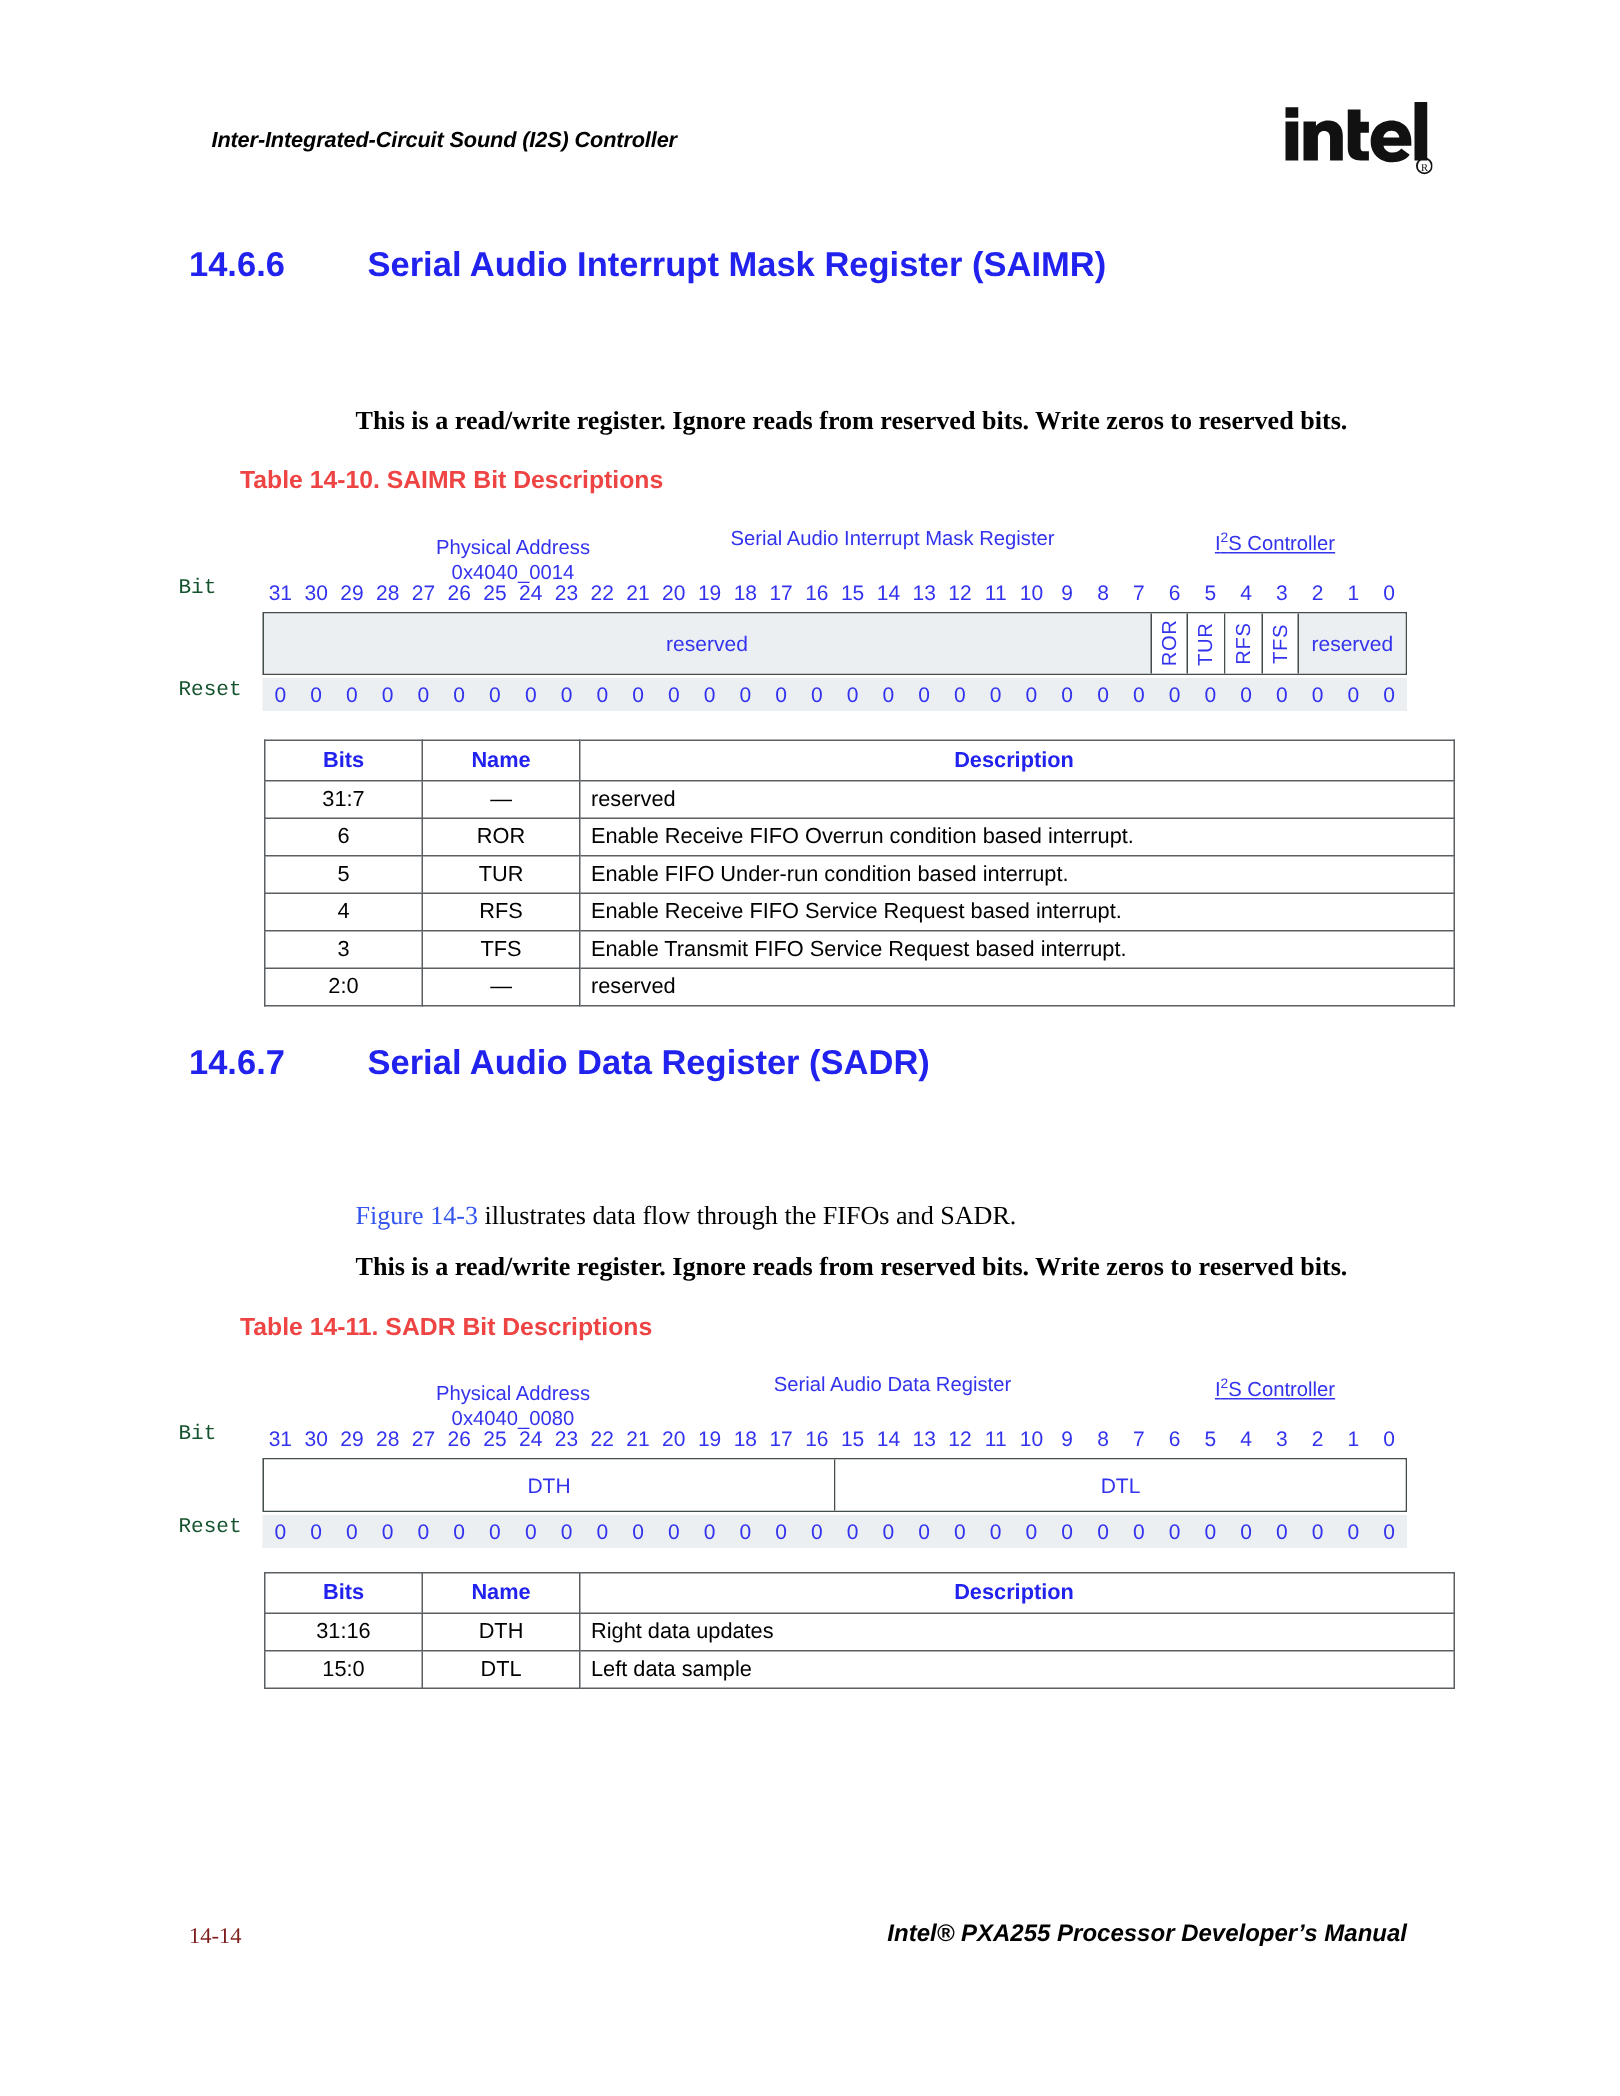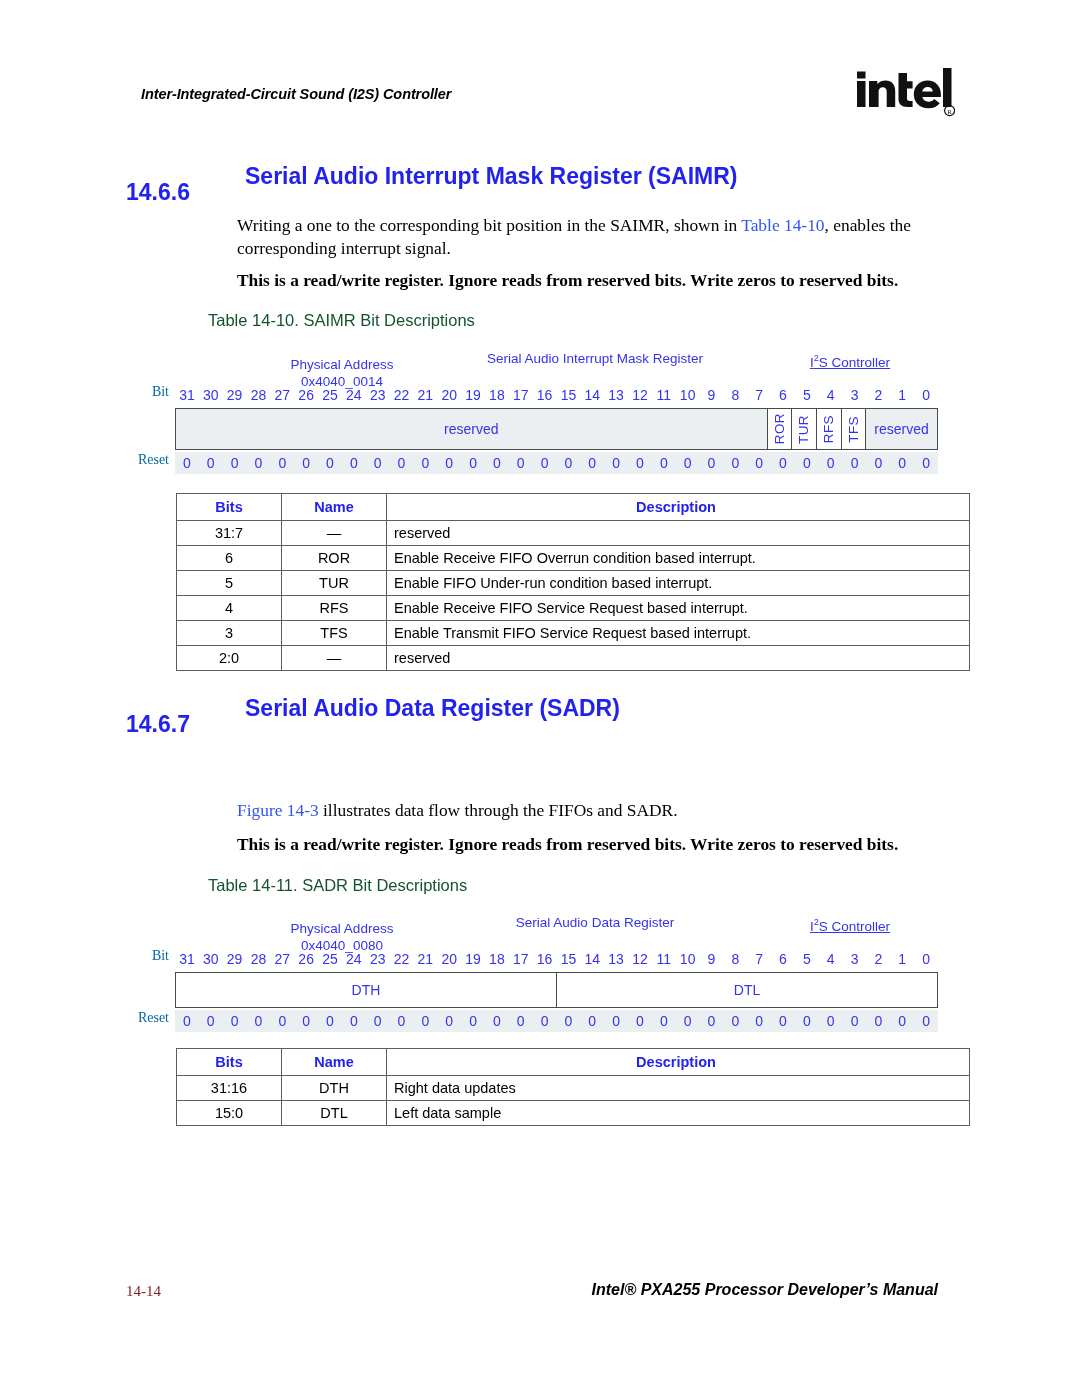--- a/index.html
+++ b/index.html
@@ -44,43 +44,42 @@
 
   
   .sec-head {
     position: absolute;
     font-family: "Liberation Sans", sans-serif;
     font-weight: bold;
     font-size: 23px;
     color: #2222EE;
     white-space: nowrap;
   }
-  .sec-head .num { position: absolute; left: 0; top: 16px; }
+  .sec-head .num { position: absolute; left: 0; top: 0; }
   .sec-head .ttl { position: absolute; left: 119px; top: 0; }
 
   
   .para {
     position: absolute;
     font-family: "Liberation Serif", serif;
     font-size: 17.4px;
     line-height: 22.5px;
     color: #000;
   }
   .para.bold { font-weight: bold; }
   .xref { color: #3355EE; }
 
   
   .tbl-caption {
     position: absolute;
     font-family: "Liberation Sans", sans-serif;
-    font-weight: normal;
+    font-weight: bold;
     font-size: 16.5px;
-    color: #14532d;
+    color: #ef4444;
     white-space: nowrap;
-    margin-left: 48px;
   }
 
   
   .regdiag {
     position: absolute;
     font-family: "Liberation Sans", sans-serif;
     color: #3333EE;
   }
   .reg-title {
     position: absolute;
@@ -88,24 +87,24 @@
     line-height: 17px;
     color: #3333EE;
     text-align: center;
     white-space: nowrap;
   }
   .reg-title.addr { left: 72px; width: 190px; text-align: center; margin-top: 12px; }
   .reg-title.name { left: 250px; width: 340px; text-align: center; top: 8px;}
   .reg-title.ctrl { left: 560px; width: 230px; text-align: center; top: 8px; text-decoration: underline;}
   .side-label {
     position: absolute;
-    font-family: Liberation Serif, serif;
+    font-family: Liberation Mono, monospace;
     font-size: 14px;
-    color: #0369a1;
-    text-align: right;
+    color: #14532d;
+    text-align: left;
     white-space: nowrap;
   }
 
   .bitnums {
     position: absolute;
     left: 0;
     width: 763px;
     height: 22px;
     display: flex;
   }
@@ -235,23 +234,20 @@
       </g>
       <text x="94.6" y="45.8" font-family="Liberation Serif, serif" font-size="7" fill="#111111" text-anchor="middle">R</text>
     </svg>
   </div>
 
   <div class="sec-head" style="left:126px; top:163px;">
     <span class="num">14.6.6</span>
     <span class="ttl">Serial Audio Interrupt Mask Register (SAIMR)</span>
   </div>
 
-  <div class="para" style="left:237px; top:214px; width:705px;">
-    <span>Writing a one to the corresponding bit position in the SAIMR, shown in </span><span class="xref">Table 14-10</span><span>, enables the corresponding interrupt signal.</span>
-  </div>
 
   <div class="para bold" style="left:237px; top:269px; width:710px;">This is a read/write register. Ignore reads from reserved bits. Write zeros to reserved bits.</div>
 
   <div class="tbl-caption" style="left:160px; top:311px;">Table 14-10. SAIMR Bit Descriptions</div>
 
   <div class="regdiag" style="left:175px; top:342px; width:763px; height:140px;">
 
     <div class="reg-title addr" style="top:2px;">
       <div>Physical Address</div>
       <div>0x4040_0014</div>

